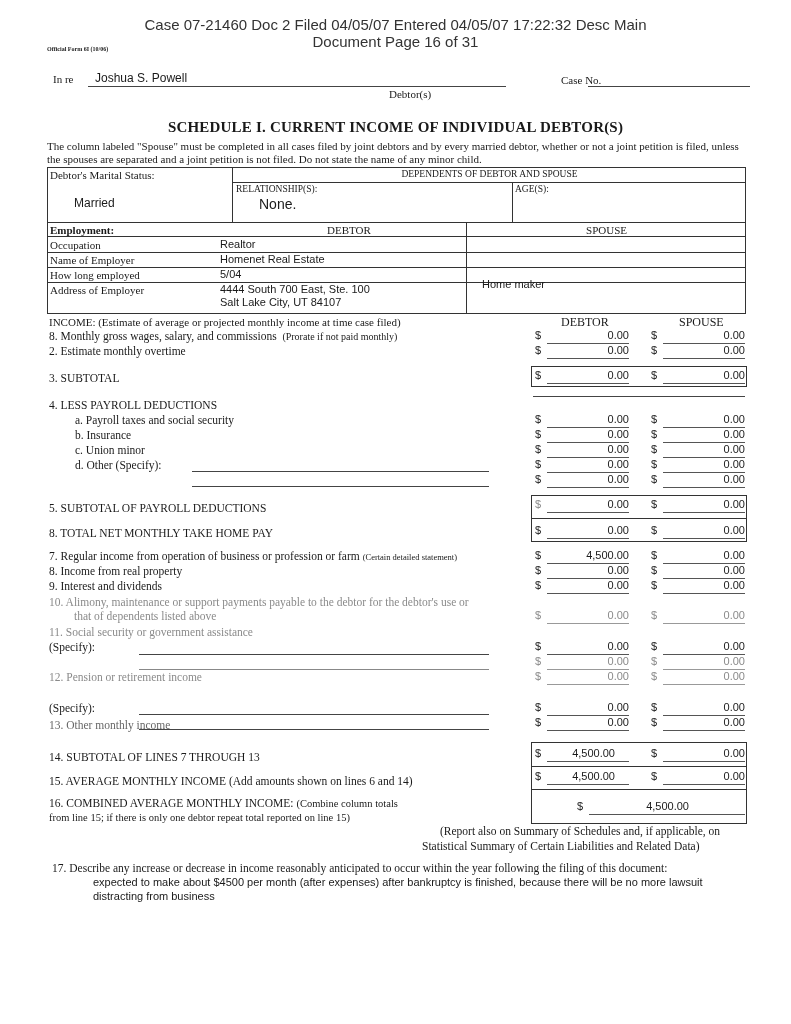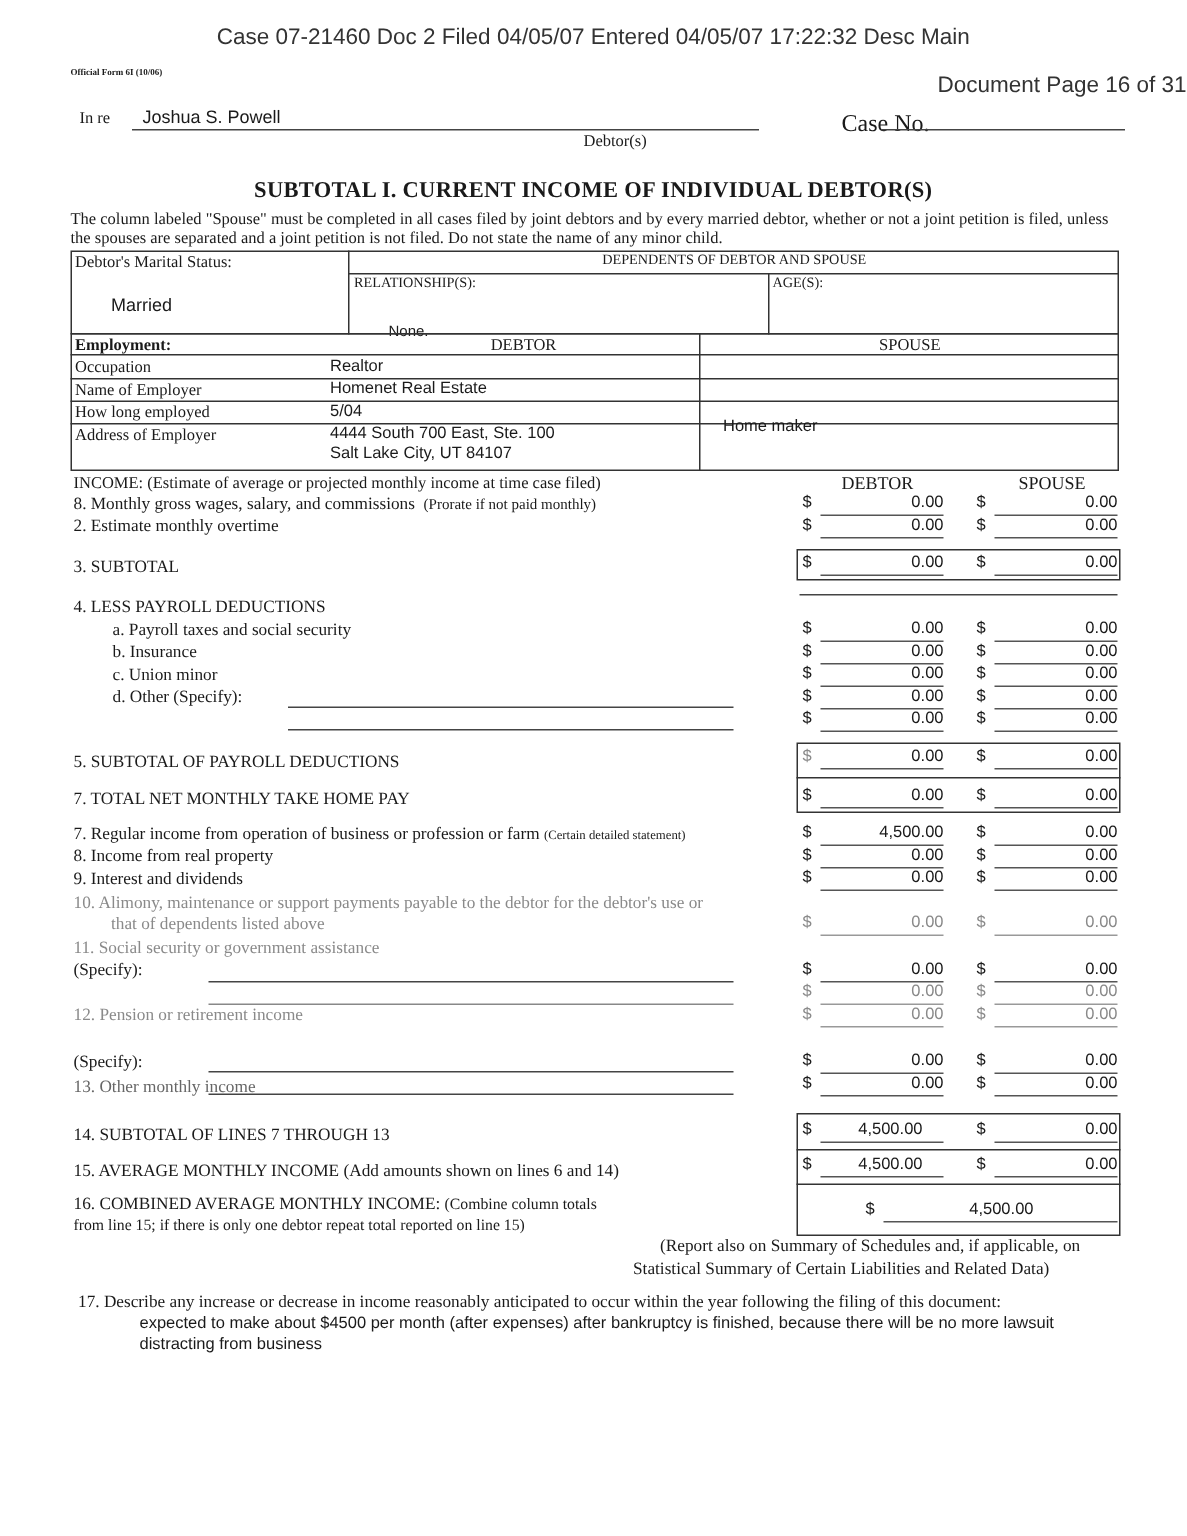--- a/index.html
+++ b/index.html
@@ -15,42 +15,42 @@
   .row { position:absolute; font-size:11.5px; white-space:nowrap; }
   .amt { position:absolute; font-family:"Liberation Sans", sans-serif; font-size:11px; }
   .amt .d { position:absolute; left:0; top:0; }
   .amt .v { position:absolute; right:0; top:0; text-align:right; }
   .amt .u { position:absolute; left:12px; right:0; top:14px; height:1px; background:#555; }
 </style>
 </head>
 <body>
 
 <div class="abs hdr" style="top:16px;">Case 07-21460    Doc 2    Filed 04/05/07    Entered 04/05/07 17:22:32    Desc Main</div>
-<div class="abs hdr" style="top:48px;text-align:right;">Document      Page 16 of 31</div>
+<div class="abs hdr" style="top:33px;">Document      Page 16 of 31</div>
 <div class="abs serif" style="top:46px;left:47px;font-size:6px;font-weight:bold;">Official Form 6I (10/06)</div>
 
 <div class="abs serif" style="top:73px;left:53px;font-size:11px;">In re</div>
 <div class="abs sans" style="top:71px;left:95px;font-size:12px;">Joshua S. Powell</div>
 <div class="line" style="top:86px;left:88px;width:418px;"></div>
 <div class="abs serif" style="top:88px;left:389px;font-size:11px;">Debtor(s)</div>
-<div class="abs serif" style="top:74px;left:530px;font-size:16px;padding-left:31px;">Case No.</div>
+<div class="abs serif" style="top:74px;left:530px;font-size:11px;padding-left:31px;">Case No.</div>
 <div class="line" style="top:86px;left:588px;width:162px;"></div>
 
-<div class="abs serif" style="top:119px;left:0;width:791px;text-align:center;font-size:15px;font-weight:bold;letter-spacing:0.2px;">SUBTOTAL I. CURRENT INCOME OF INDIVIDUAL DEBTOR(S)</div>
+<div class="abs serif" style="top:119px;left:0;width:791px;text-align:center;font-size:15px;font-weight:bold;letter-spacing:0.2px;">SCHEDULE I. CURRENT INCOME OF INDIVIDUAL DEBTOR(S)</div>
 <div class="abs serif" style="top:140px;left:47px;width:700px;font-size:11px;line-height:13px;">The column labeled "Spouse" must be completed in all cases filed by joint debtors and by every married debtor, whether or not a joint petition is filed, unless the spouses are separated and a joint petition is not filed. Do not state the name of any minor child.</div>
 
 <div class="box" style="top:167px;left:47px;width:699px;height:56px;"></div>
 <div class="abs" style="top:167px;left:232px;width:1px;height:56px;background:#333;"></div>
 <div class="abs" style="top:182px;left:232px;width:514px;height:1px;background:#333;"></div>
 <div class="abs" style="top:182px;left:512px;width:1px;height:41px;background:#333;"></div>
 <div class="abs serif" style="top:169px;left:50px;font-size:11px;">Debtor's Marital Status:</div>
 <div class="abs sans" style="top:196px;left:74px;font-size:12px;">Married</div>
 <div class="abs serif" style="top:169px;left:233px;width:513px;text-align:center;font-size:9.5px;">DEPENDENTS OF DEBTOR AND SPOUSE</div>
 <div class="abs serif" style="top:184px;left:236px;font-size:9.5px;">RELATIONSHIP(S):</div>
-<div class="abs sans" style="top:196px;left:259px;font-size:10px;margin-top:20px;">None.</div>
+<div class="abs sans" style="top:196px;left:259px;font-size:14px;">None.</div>
 <div class="abs serif" style="top:184px;left:515px;font-size:9.5px;">AGE(S):</div>
 <div class="abs sans" style="top:196px;left:520px;font-size:12px;"></div>
 
 <div class="box" style="top:222px;left:47px;width:699px;height:92px;"></div>
 <div class="abs" style="top:222px;left:466px;width:1px;height:92px;background:#333;"></div>
 <div class="abs" style="top:236px;left:47px;width:699px;height:1px;background:#333;"></div>
 <div class="abs" style="top:252px;left:47px;width:699px;height:1px;background:#333;"></div>
 <div class="abs" style="top:267px;left:47px;width:699px;height:1px;background:#333;"></div>
 <div class="abs" style="top:282px;left:47px;width:699px;height:1px;background:#333;"></div>
 
@@ -185,21 +185,21 @@
 <div class="amt" style="top:498px;left:535px;width:94px;height:16px;">
     <span class="d gray">$</span>
     <span class="v">0.00</span>
     <span class="u"></span>
   </div>
 <div class="amt" style="top:498px;left:651px;width:94px;height:16px;">
     <span class="d">$</span>
     <span class="v">0.00</span>
     <span class="u"></span>
   </div>
-<div class="row" style="top:527px;left:49px;">7. TOTAL NET MONTHLY TAKE HOME PAY</div>
+<div class="row" style="top:527px;left:49px;">8. TOTAL NET MONTHLY TAKE HOME PAY</div>
 <div class="amt" style="top:524px;left:535px;width:94px;height:16px;">
     <span class="d">$</span>
     <span class="v">0.00</span>
     <span class="u"></span>
   </div>
 <div class="amt" style="top:524px;left:651px;width:94px;height:16px;">
     <span class="d">$</span>
     <span class="v">0.00</span>
     <span class="u"></span>
   </div>

